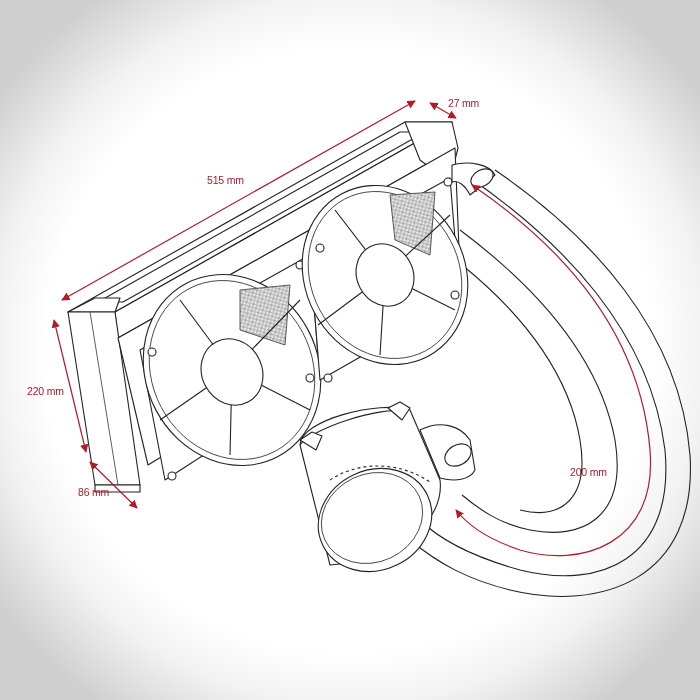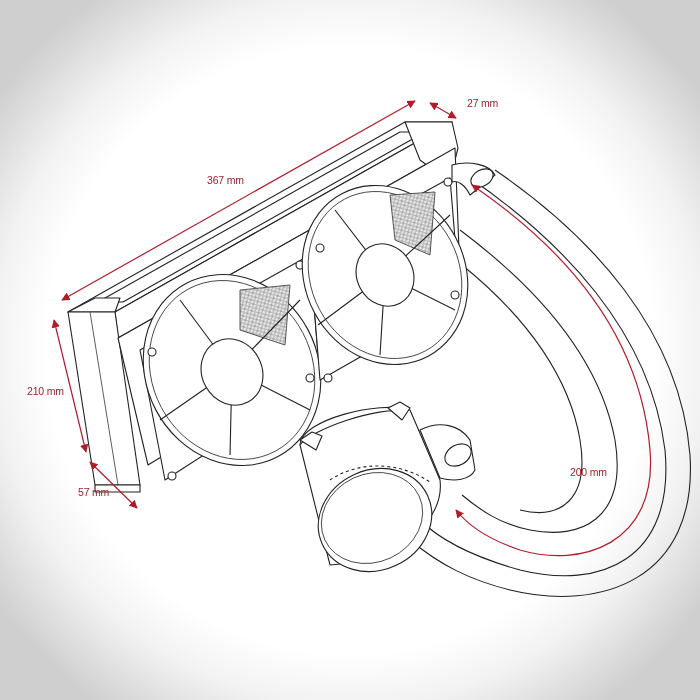--- a/index.html
+++ b/index.html
@@ -122,18 +122,18 @@
     <line class="dim" x1="430" y1="103" x2="456" y2="118" marker-start="url(#arr)" marker-end="url(#arr)"></line>
 
     <line class="dim" x1="54" y1="320" x2="86" y2="452" marker-start="url(#arr)" marker-end="url(#arr)"></line>
 
     <line class="dim" x1="90" y1="462" x2="137" y2="508" marker-start="url(#arr)" marker-end="url(#arr)"></line>
 
     <path class="dim" d="M472 185 C 560 245, 640 330, 650 450 C 658 545, 580 568, 520 550 C 490 540, 470 528, 456 510" marker-start="url(#arr)" marker-end="url(#arr)"></path>
   </g>
 </svg>
 
-  <span class="label" style="left:207px; top:174px;">367 mm</span>
-  <span class="label" style="left:448px; top:97px;margin-left:19px;">27 mm</span>
-  <span class="label" style="left:27px; top:385px;">210 mm</span>
-  <span class="label" style="left:78px; top:486px;">57 mm</span>
+  <span class="label" style="left:207px; top:174px;">515 mm</span>
+  <span class="label" style="left:448px; top:97px;">27 mm</span>
+  <span class="label" style="left:27px; top:385px;">220 mm</span>
+  <span class="label" style="left:78px; top:486px;">86 mm</span>
   <span class="label" style="left:570px; top:466px;">200 mm</span>
 </div>
 
 </body></html>

